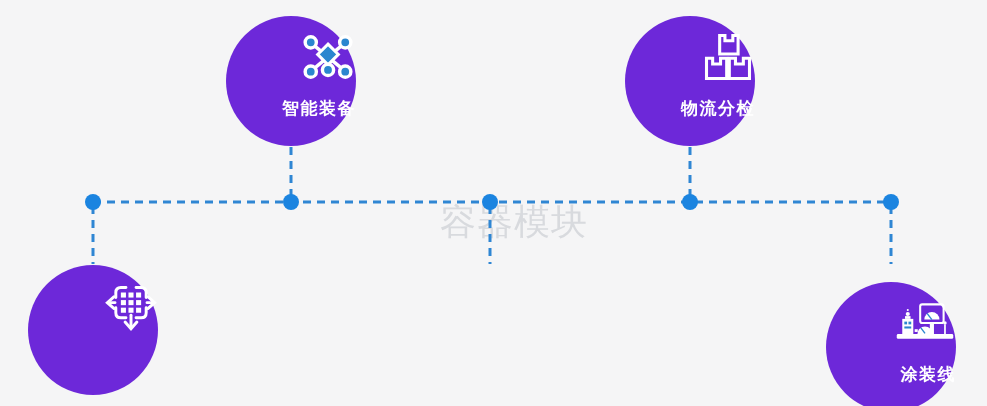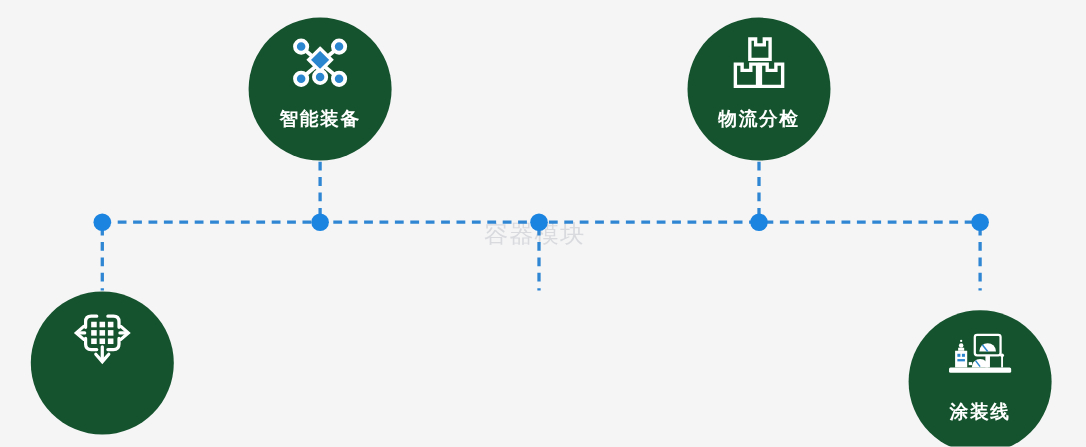--- a/index.html
+++ b/index.html
@@ -10,41 +10,41 @@
     font-family: "DejaVu Sans", "Liberation Sans", sans-serif;
   }
   .stage {
     position: relative;
     width: 987px; height: 406px;
   }
   .watermark {
     position: absolute;
     left: 440px; top: 198px;
     width: 130px;
-    font-size: 22px;
+    font-size: 36px;
     letter-spacing: 1px;
     color: rgba(150, 156, 166, 0.30);
     white-space: nowrap;
     user-select: none;
     z-index: 1;
   }
   svg.connectors {
     position: absolute;
     left: 0; top: 0;
     z-index: 2;
   }
   .node {
     position: absolute;
     width: 130px; height: 130px;
     border-radius: 50%;
-    background: #14532d;
+    background: #6d28d9;
     z-index: 3;
     display: flex;
     flex-direction: column;
-    align-items: center;
+    align-items: flex-end;
     justify-content: flex-start;
     box-sizing: border-box;
     padding-top: 15px;
   }
   .node .icon-wrap {
     height: 52px;
     display: flex;
     align-items: center;
     justify-content: center;
   }

